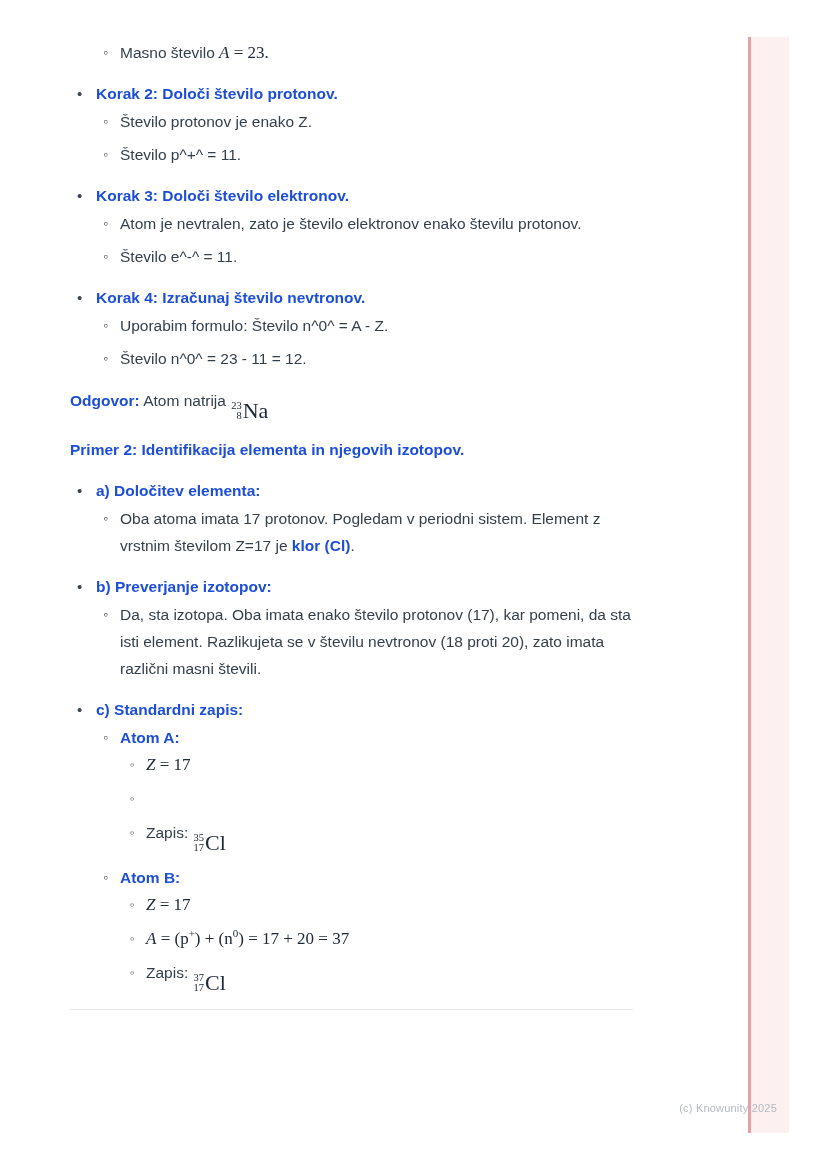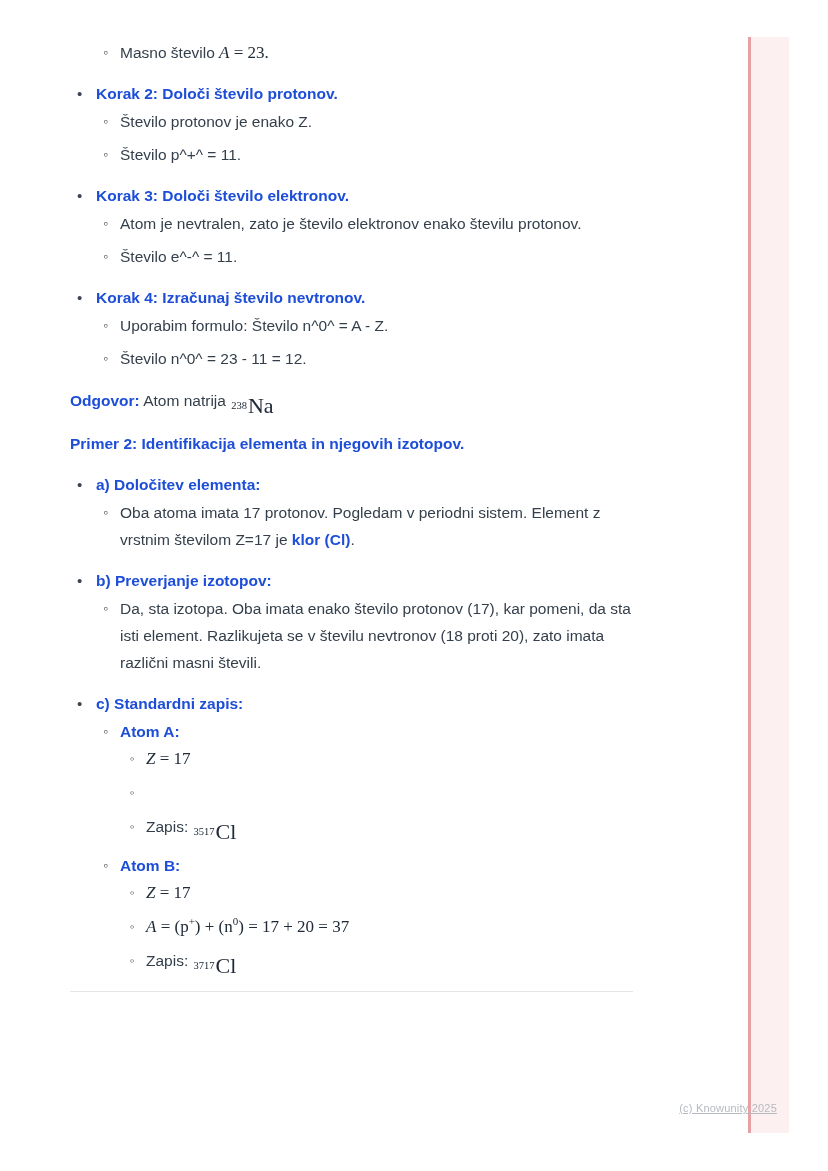--- a/index.html
+++ b/index.html
@@ -34,32 +34,32 @@
   .just { text-align:justify; }
   .nowrap { white-space:nowrap; }
 
   
   .b  { font-weight:700; color:#1d4ed8; }
   .m  { font-family:"Liberation Serif", serif; font-size:17px; color:#202a38; }
   .mi { font-style:italic; }
   sup.m { font-size:11px; position:relative; top:-1px; vertical-align:super; line-height:0; }
   .iso { display:inline-flex; align-items:center; font-family:"Liberation Serif", serif;
          color:#202a38; vertical-align:-3px; margin:0 1px; }
-  .iso-stack { display:inline-flex; flex-direction:row; align-items:flex-end;
+  .iso-stack { display:inline-flex; flex-direction:column; align-items:flex-end;
                font-size:10.5px; line-height:10px; margin-right:1px; }
   .iso-sym { font-size:22px; line-height:18px; }
 
   .divider { width:563px; border-top:1px solid #e3e5e9; margin-top:16px; }
 
   
   .strip { position:absolute; left:748px; top:37px; width:41px; height:1096px; }
 
   
   .footer { position:absolute; top:1102px; right:51px; font-size:11px;
-            color:#b5bac1; z-index:2; letter-spacing:0.2px;text-decoration:underline; }
+            color:#b5bac1; z-index:2; letter-spacing:0.2px; }
 </style>
 </head>
 <body>
 
 <div class="page">
   <div id="doc">
       <div class="li lv2">
         <span class="bullet">◦</span>
         <span class="li-text"><span>Masno število </span><span class="m mi">A</span><span class="m"> = 23.</span></span>
       </div>

